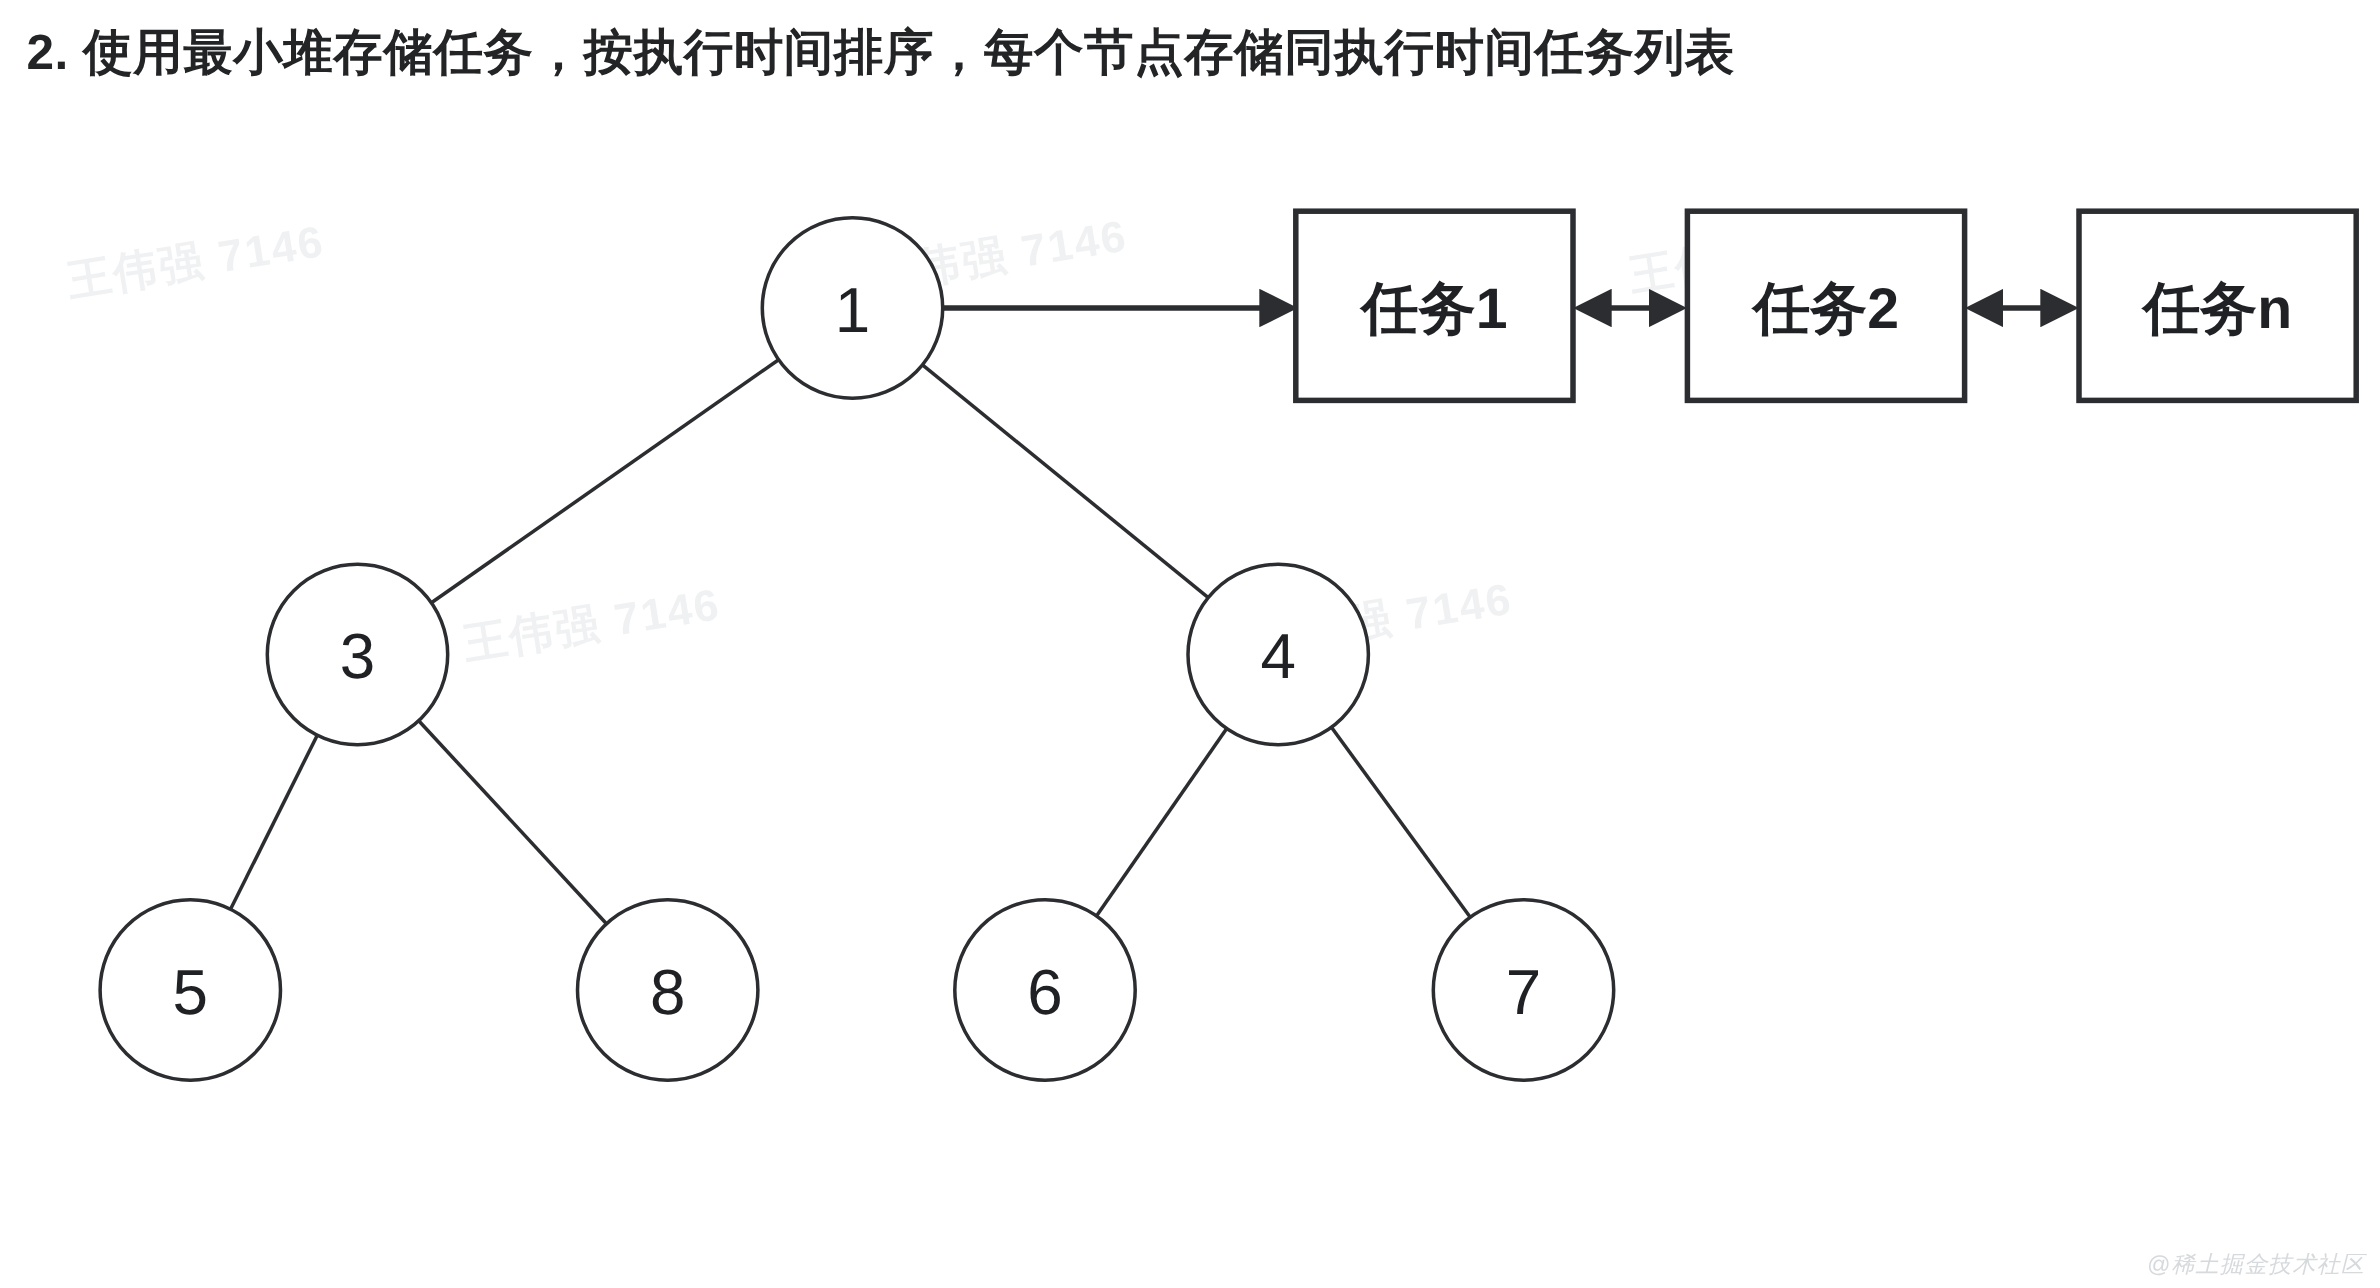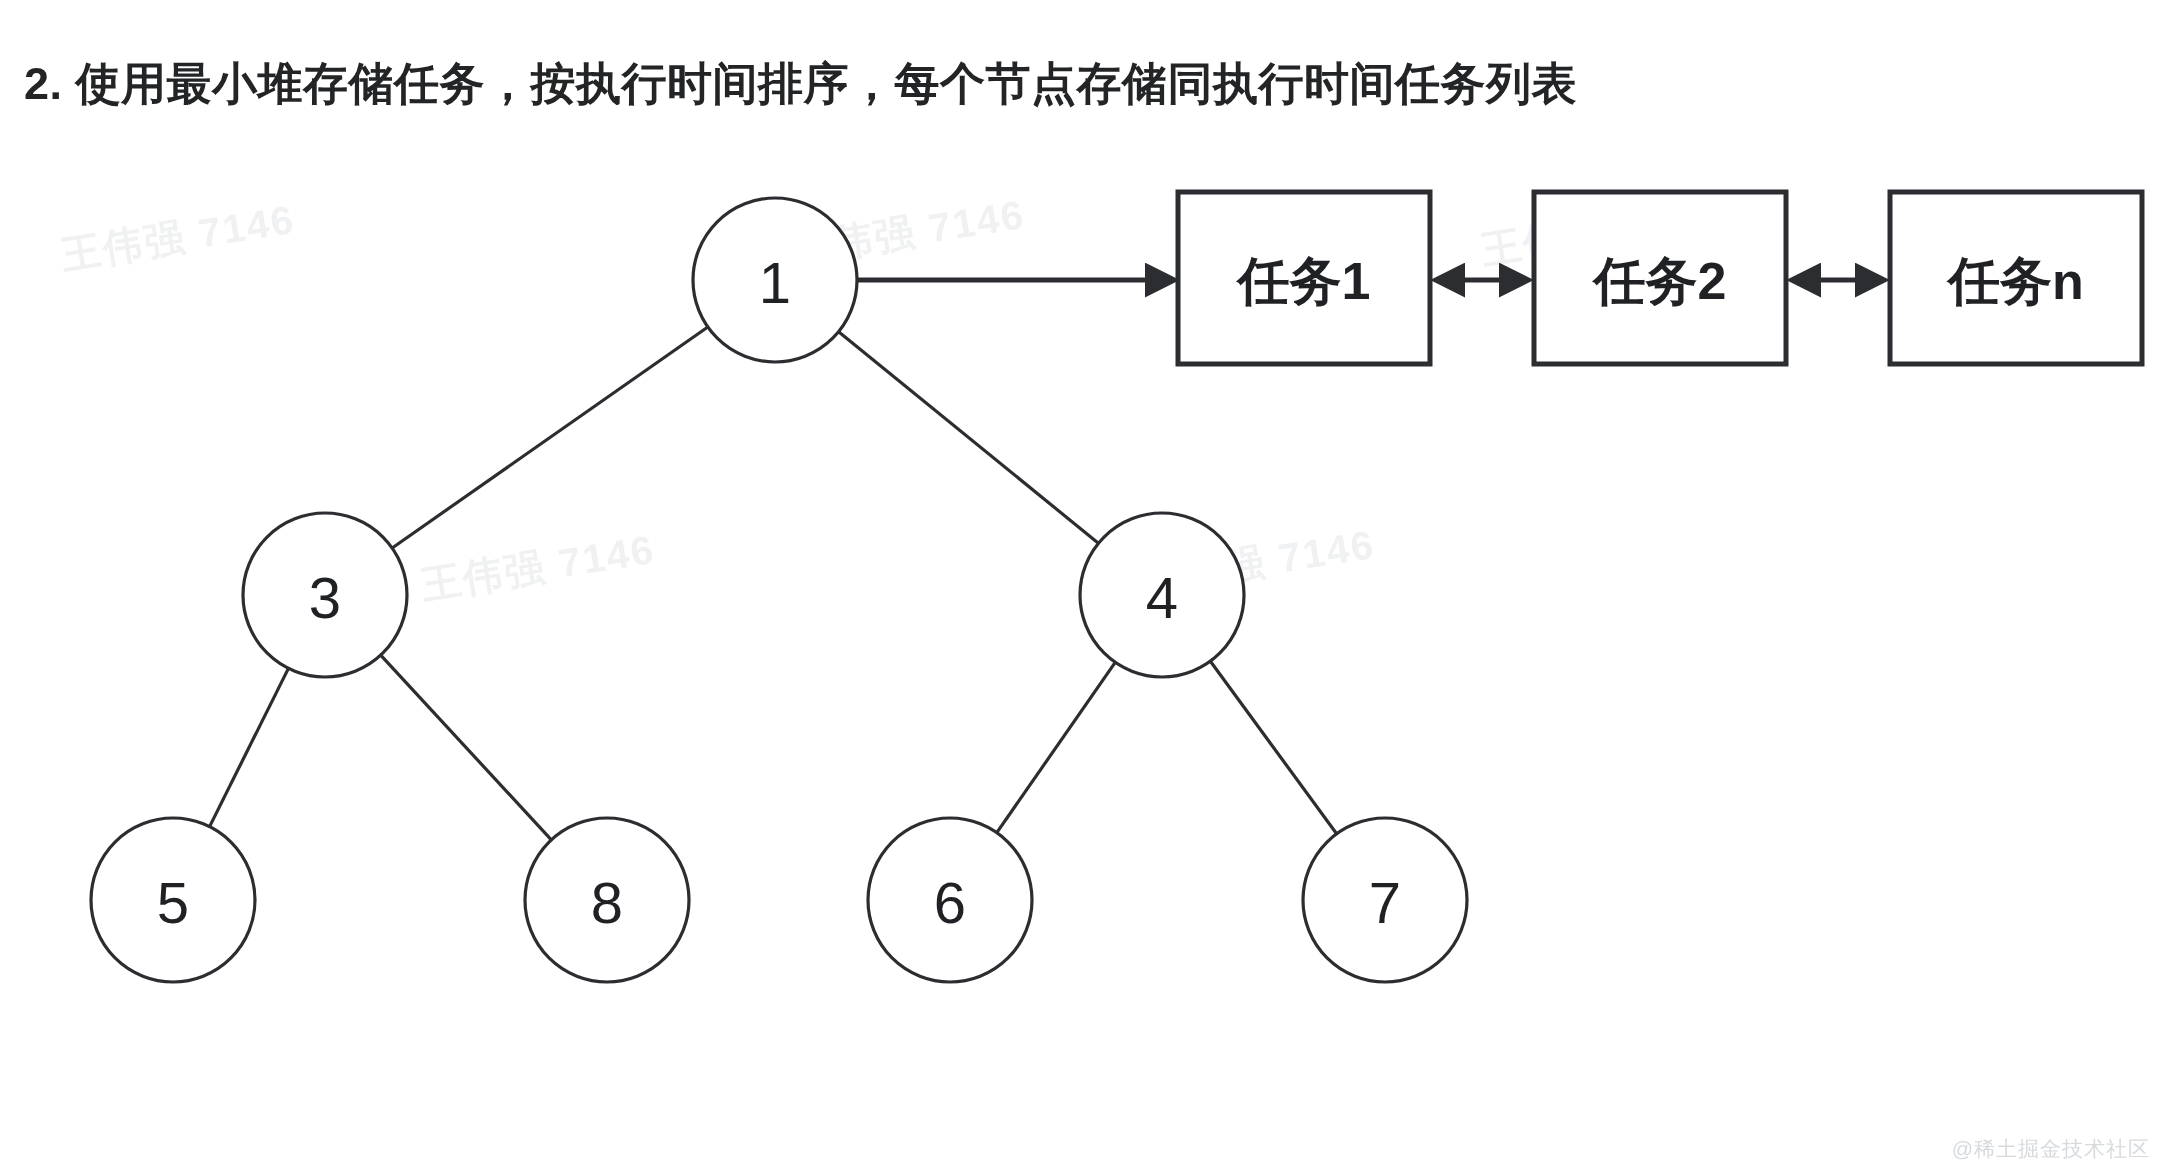--- a/index.html
+++ b/index.html
@@ -18,21 +18,20 @@
 
   #title-text {
     position: absolute;
     left: 24px;
     top: 18px;
     font-size: 45px;
     font-weight: 700;
     letter-spacing: 0.5px;
     color: #222426;
     white-space: nowrap;
-    margin-top: 36px;
   }
 
   #diagram-canvas {
     position: absolute;
     left: 0;
     top: 0;
     width: 2164px;
     height: 1171px;
   }
 
@@ -55,20 +54,21 @@
 
   #corner-watermark {
     position: absolute;
     right: 14px;
     bottom: 8px;
     font-size: 21px;
     color: #d7dadd;
     letter-spacing: 1px;
     white-space: nowrap;
     user-select: none;
+    font-style: italic;
   }
 
   .node-circle {
     fill: #ffffff;
     stroke: #2b2d30;
     stroke-width: 3.2;
   }
   .node-label {
     font-family: "Liberation Sans", "DejaVu Sans", sans-serif;
     font-size: 58px;

